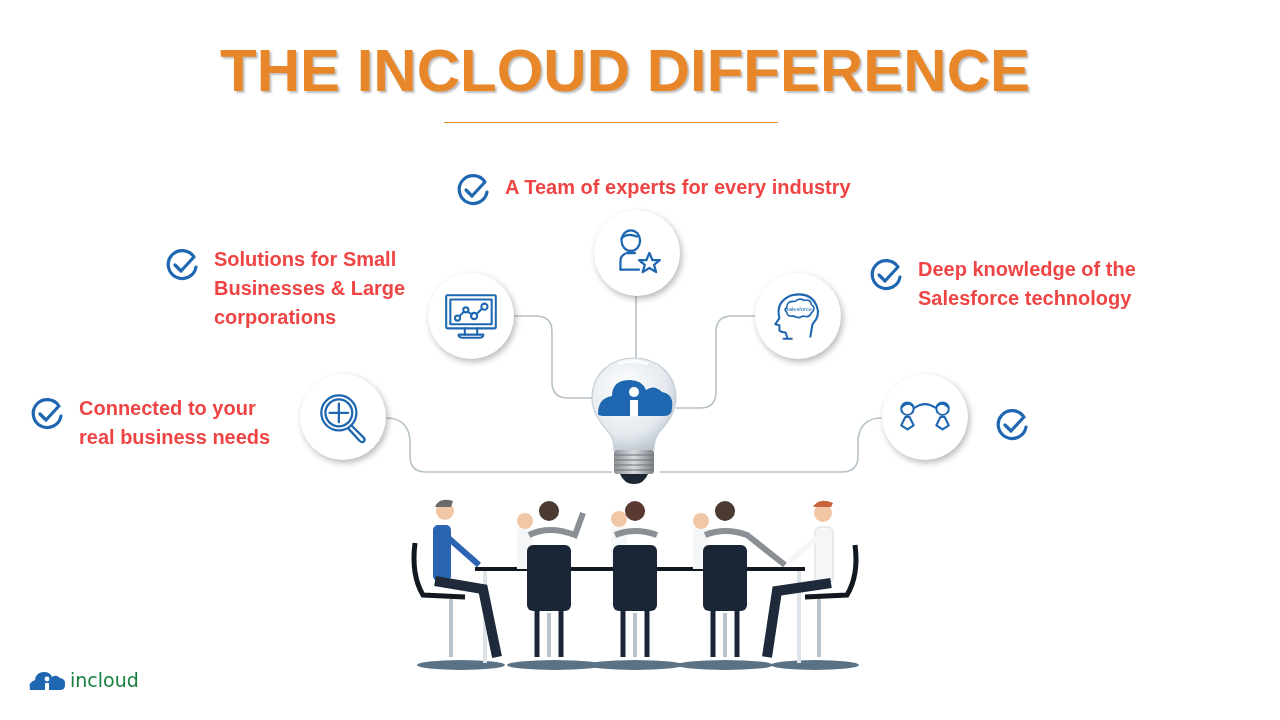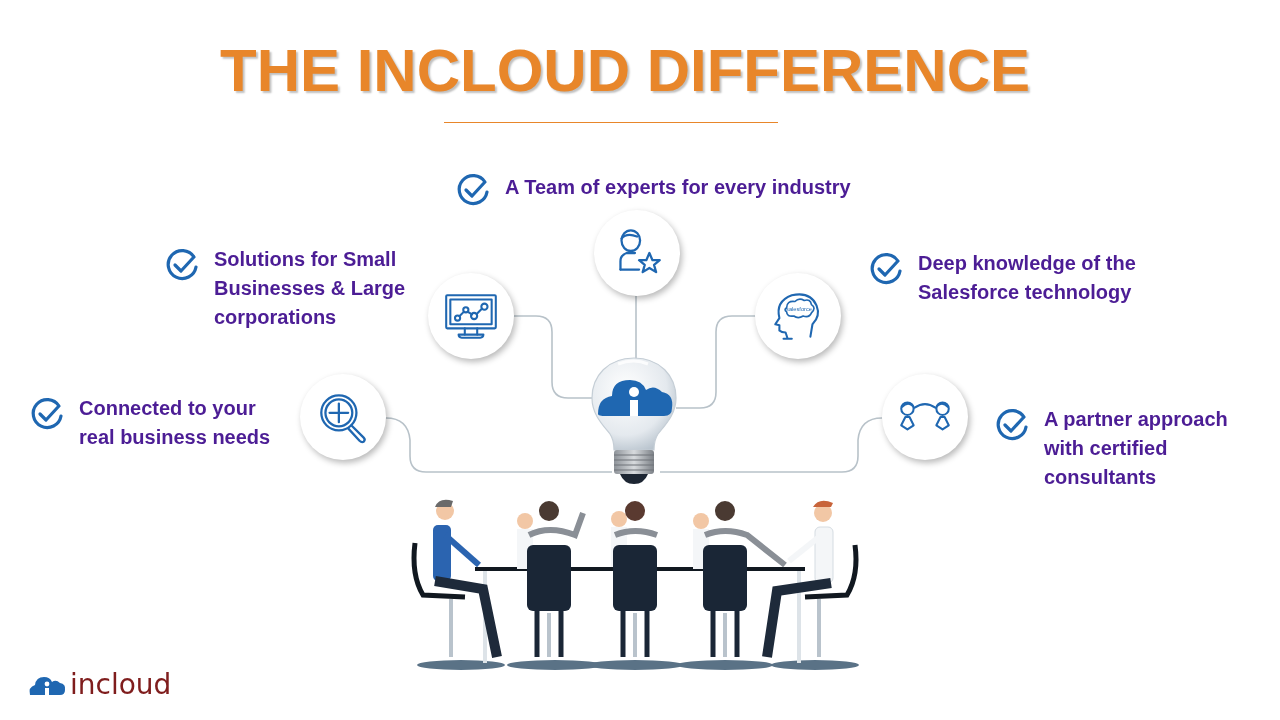--- a/index.html
+++ b/index.html
@@ -15,27 +15,27 @@
   .wires { position: absolute; left: 0; top: 0; width: 1280px; height: 720px; }
   .circle {
     position: absolute; width: 86px; height: 86px; border-radius: 50%;
     background: #ffffff; box-shadow: 2px 3px 6px rgba(0,0,0,0.28);
     display: flex; align-items: center; justify-content: center;
   }
   .circle svg { width: 62px; height: 62px; }
   .feature { position: absolute; display: flex; align-items: flex-start; }
   .check { width: 36px; height: 36px; flex: 0 0 36px; margin-right: 14px; margin-top: 2px; }
   .feature-text {
-    color: #4c1d95; font-weight: bold; font-size: 20px; line-height: 29px;
+    color: #ef4444; font-weight: bold; font-size: 20px; line-height: 29px;
     white-space: pre-line;
   }
   .bulb { position: absolute; left: 588px; top: 356px; width: 92px; height: 132px; }
   .meeting { position: absolute; left: 405px; top: 495px; width: 460px; height: 180px; }
   .logo { position: absolute; left: 28px; top: 668px; display: flex; align-items: center; }
-  .logo-text { color: #7f1d1d; font-size: 28px; margin-left: 4px; font-family: "DejaVu Sans", sans-serif; }
+  .logo-text { color: #15803d; font-size: 19px; margin-left: 4px; font-family: "DejaVu Sans", sans-serif; }
 </style>
 </head>
 <body>
 
 <div class="title">THE INCLOUD DIFFERENCE</div>
 <div class="title-rule"></div>
 
 <svg class="wires" viewBox="0 0 1280 720">
   <g fill="none" stroke="#B8C2C9" stroke-width="1.6">
 
@@ -115,21 +115,21 @@
 <div class="feature" style="left:164px; top:245px;justify-content:flex-end;">
   <svg class="check" viewBox="0 0 36 36" fill="none" stroke="#1F67B1" stroke-width="3.2" stroke-linecap="round" stroke-linejoin="round">
     <path d="M30 10 A14 14 0 1 0 32 20"></path>
     <path d="M11 18 L17 24 L29 11"></path>
   </svg>
   <div class="feature-text">Solutions for Small
 Businesses &amp; Large
 corporations</div>
 </div>
 
-<div class="feature" style="left:868px; top:249px;justify-content:flex-end;">
+<div class="feature" style="left:868px; top:255px;justify-content:flex-end;">
   <svg class="check" viewBox="0 0 36 36" fill="none" stroke="#1F67B1" stroke-width="3.2" stroke-linecap="round" stroke-linejoin="round">
     <path d="M30 10 A14 14 0 1 0 32 20"></path>
     <path d="M11 18 L17 24 L29 11"></path>
   </svg>
   <div class="feature-text">Deep knowledge of the
 Salesforce technology</div>
 </div>
 
 <div class="feature" style="left:29px; top:394px;">
   <svg class="check" viewBox="0 0 36 36" fill="none" stroke="#1F67B1" stroke-width="3.2" stroke-linecap="round" stroke-linejoin="round">
@@ -138,23 +138,20 @@
   </svg>
   <div class="feature-text">Connected to your
 real business needs</div>
 </div>
 
 <div class="feature" style="left:994px; top:405px;">
   <svg class="check" viewBox="0 0 36 36" fill="none" stroke="#1F67B1" stroke-width="3.2" stroke-linecap="round" stroke-linejoin="round">
     <path d="M30 10 A14 14 0 1 0 32 20"></path>
     <path d="M11 18 L17 24 L29 11"></path>
   </svg>
-  <div class="feature-text">A partner approach
-with certified
-consultants</div>
 </div>
 
 <svg class="bulb" viewBox="0 0 92 132">
   <defs>
     <radialGradient id="glass" cx="40%" cy="35%" r="70%">
       <stop offset="0%" stop-color="#ffffff"></stop>
       <stop offset="70%" stop-color="#E4E9EE"></stop>
       <stop offset="100%" stop-color="#B9C4CE"></stop>
     </radialGradient>
     <linearGradient id="metal" x1="0" x2="1">

